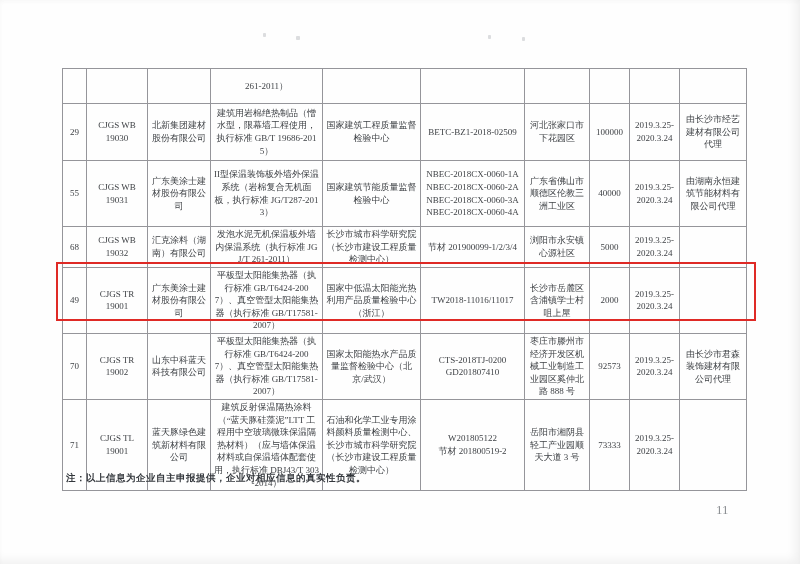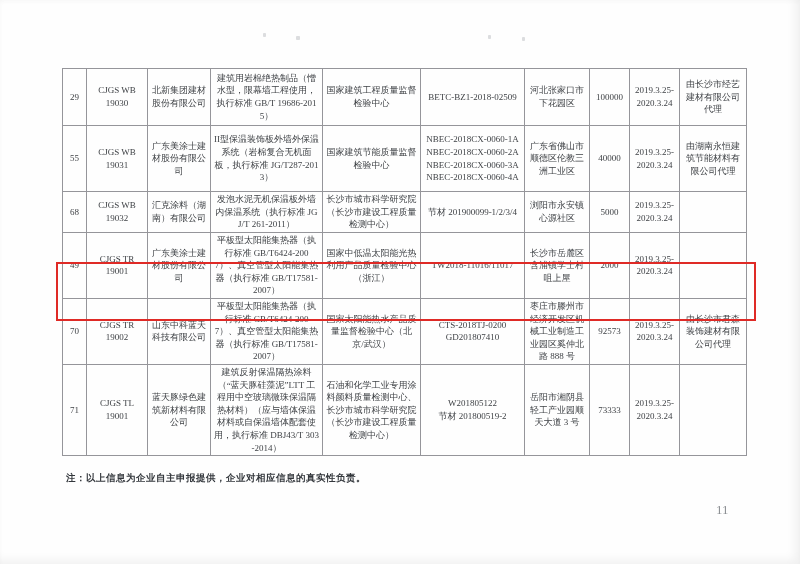--- a/index.html
+++ b/index.html
@@ -47,20 +47,32 @@
         <col class="c3">
         <col class="c4">
         <col class="c5">
       <col class="c6">
         <col class="c7">
         <col class="c8">
         <col class="c9">
         <col class="c10">
     </colgroup>
     <tbody>
+        <tr class="r-cont">
+      <td></td>
+      <td></td>
+      <td></td>
+      <td>261-2011）</td>
+      <td></td>
+      <td></td>
+      <td></td>
+      <td></td>
+      <td></td>
+      <td></td>
+    </tr>
     <tr class="r66">
       <td>29</td>
       <td>CJGS WB
 19030</td>
       <td>北新集团建材股份有限公司</td>
       <td>建筑用岩棉绝热制品（憎水型，限幕墙工程使用，执行标准 GB/T 19686-2015）</td>
       <td>国家建筑工程质量监督检验中心</td>
       <td>BETC-BZ1-2018-02509</td>
       <td>河北张家口市下花园区</td>
       <td>100000</td>

